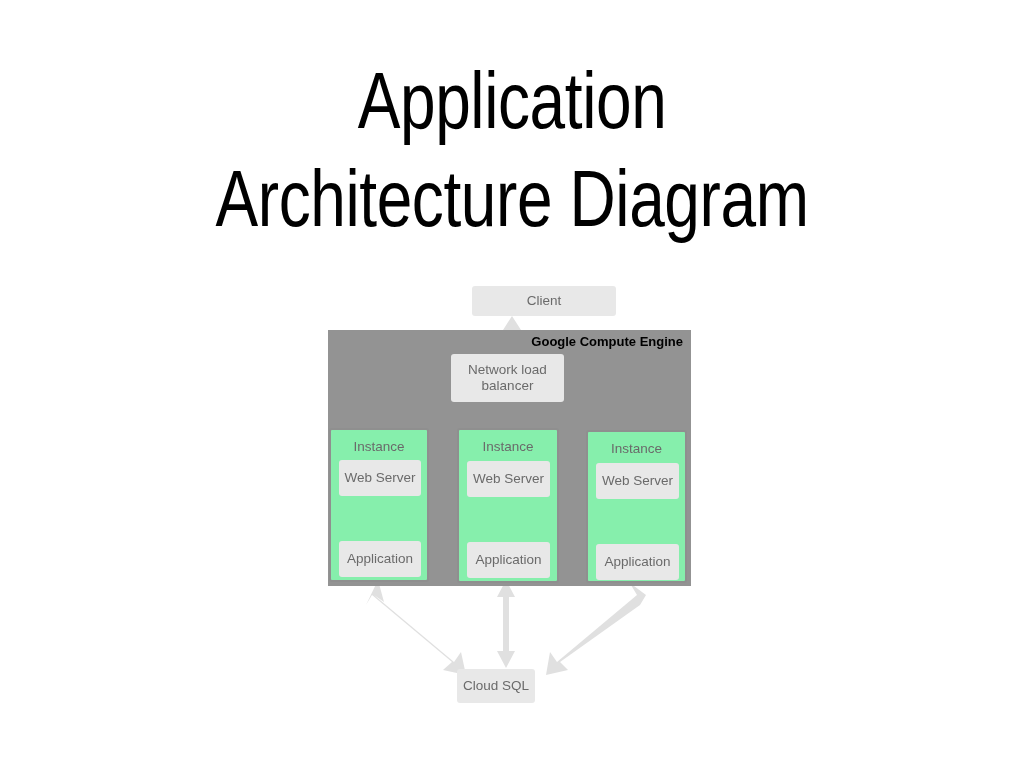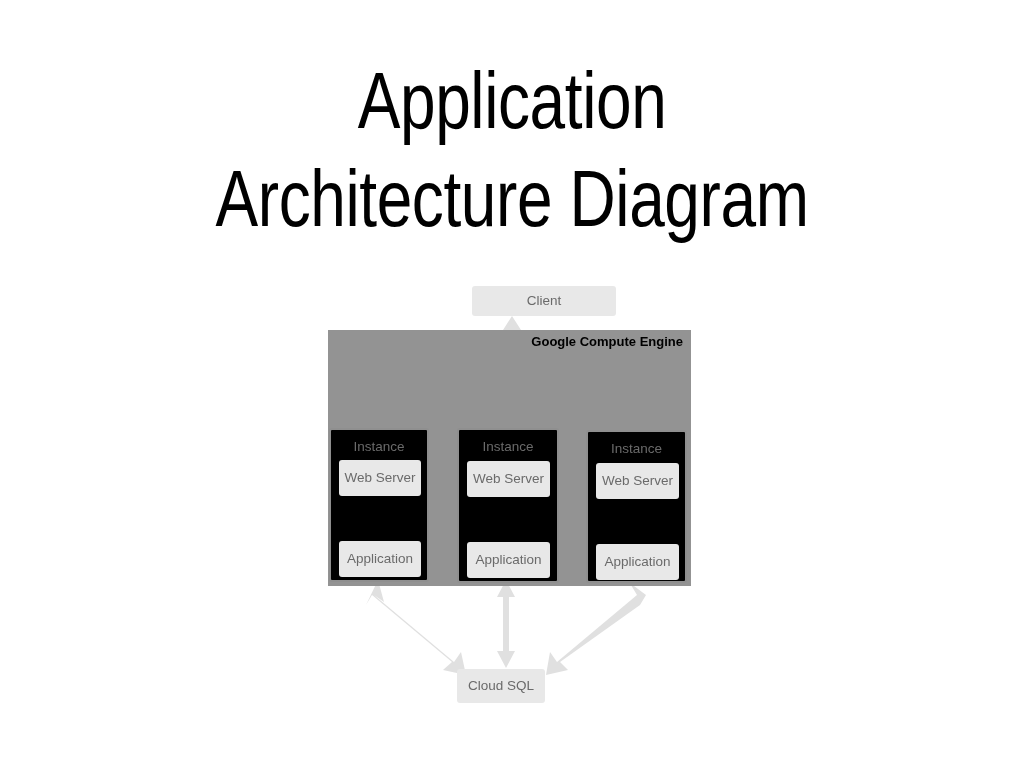--- a/index.html
+++ b/index.html
@@ -60,21 +60,21 @@
     color: #6a6a6a;
     font-size: 13.5px;
     line-height: 16px;
     border-radius: 3px;
     z-index: 4;
   }
   .node.light {
     background: #e8e8e8;
   }
   .node.instance {
-    background: #000000;
+    background: #86efac;
     border: 2px solid #8f8f8f;
     display: block;
   }
   .instance-label {
     position: absolute;
     left: 0;
     top: 9px;
     width: 100%;
     text-align: center;
     color: #6a6a6a;
@@ -170,20 +170,24 @@
     <g>
       <path class="arw" d="M626 580 L646 595 L640 605 L560 662 L568 670 L546 675
                            L550 652 L557 662 L637 595 L631 585 Z"></path>
     </g>
   </svg>
 
   <div class="node light" style="left:432px; top:286px; width:144px; height:30px;margin-left:40px;">
     <span>Client</span>
   </div>
 
+  <div class="node light" style="left:451px; top:354px; width:113px; height:48px; white-space:pre-line;">
+    <span>Network load
+balancer</span>
+  </div>
 
   <div class="node instance" style="left:329px; top:428px; width:100px; height:154px;">
     <div class="instance-label">Instance</div>
     <div class="node light" style="left:8px; top:30px; width:82px; height:36px;">
       <span>Web Server</span>
     </div>
     <div class="node light" style="left:8px; top:111px; width:82px; height:36px;">
       <span>Application</span>
     </div>
   </div>
@@ -201,17 +205,17 @@
   <div class="node instance" style="left:586px; top:430px; width:101px; height:153px;">
     <div class="instance-label">Instance</div>
     <div class="node light" style="left:8px; top:31px; width:83px; height:36px;">
       <span>Web Server</span>
     </div>
     <div class="node light" style="left:8px; top:112px; width:83px; height:36px;">
       <span>Application</span>
     </div>
   </div>
 
-  <div class="node light" style="left:457px; top:669px; width:88px; height:34px;">
+  <div class="node light" style="left:457px; top:669px; width:78px; height:34px;">
     <span>Cloud SQL</span>
   </div>
 
 </div>
 
 </body></html>

